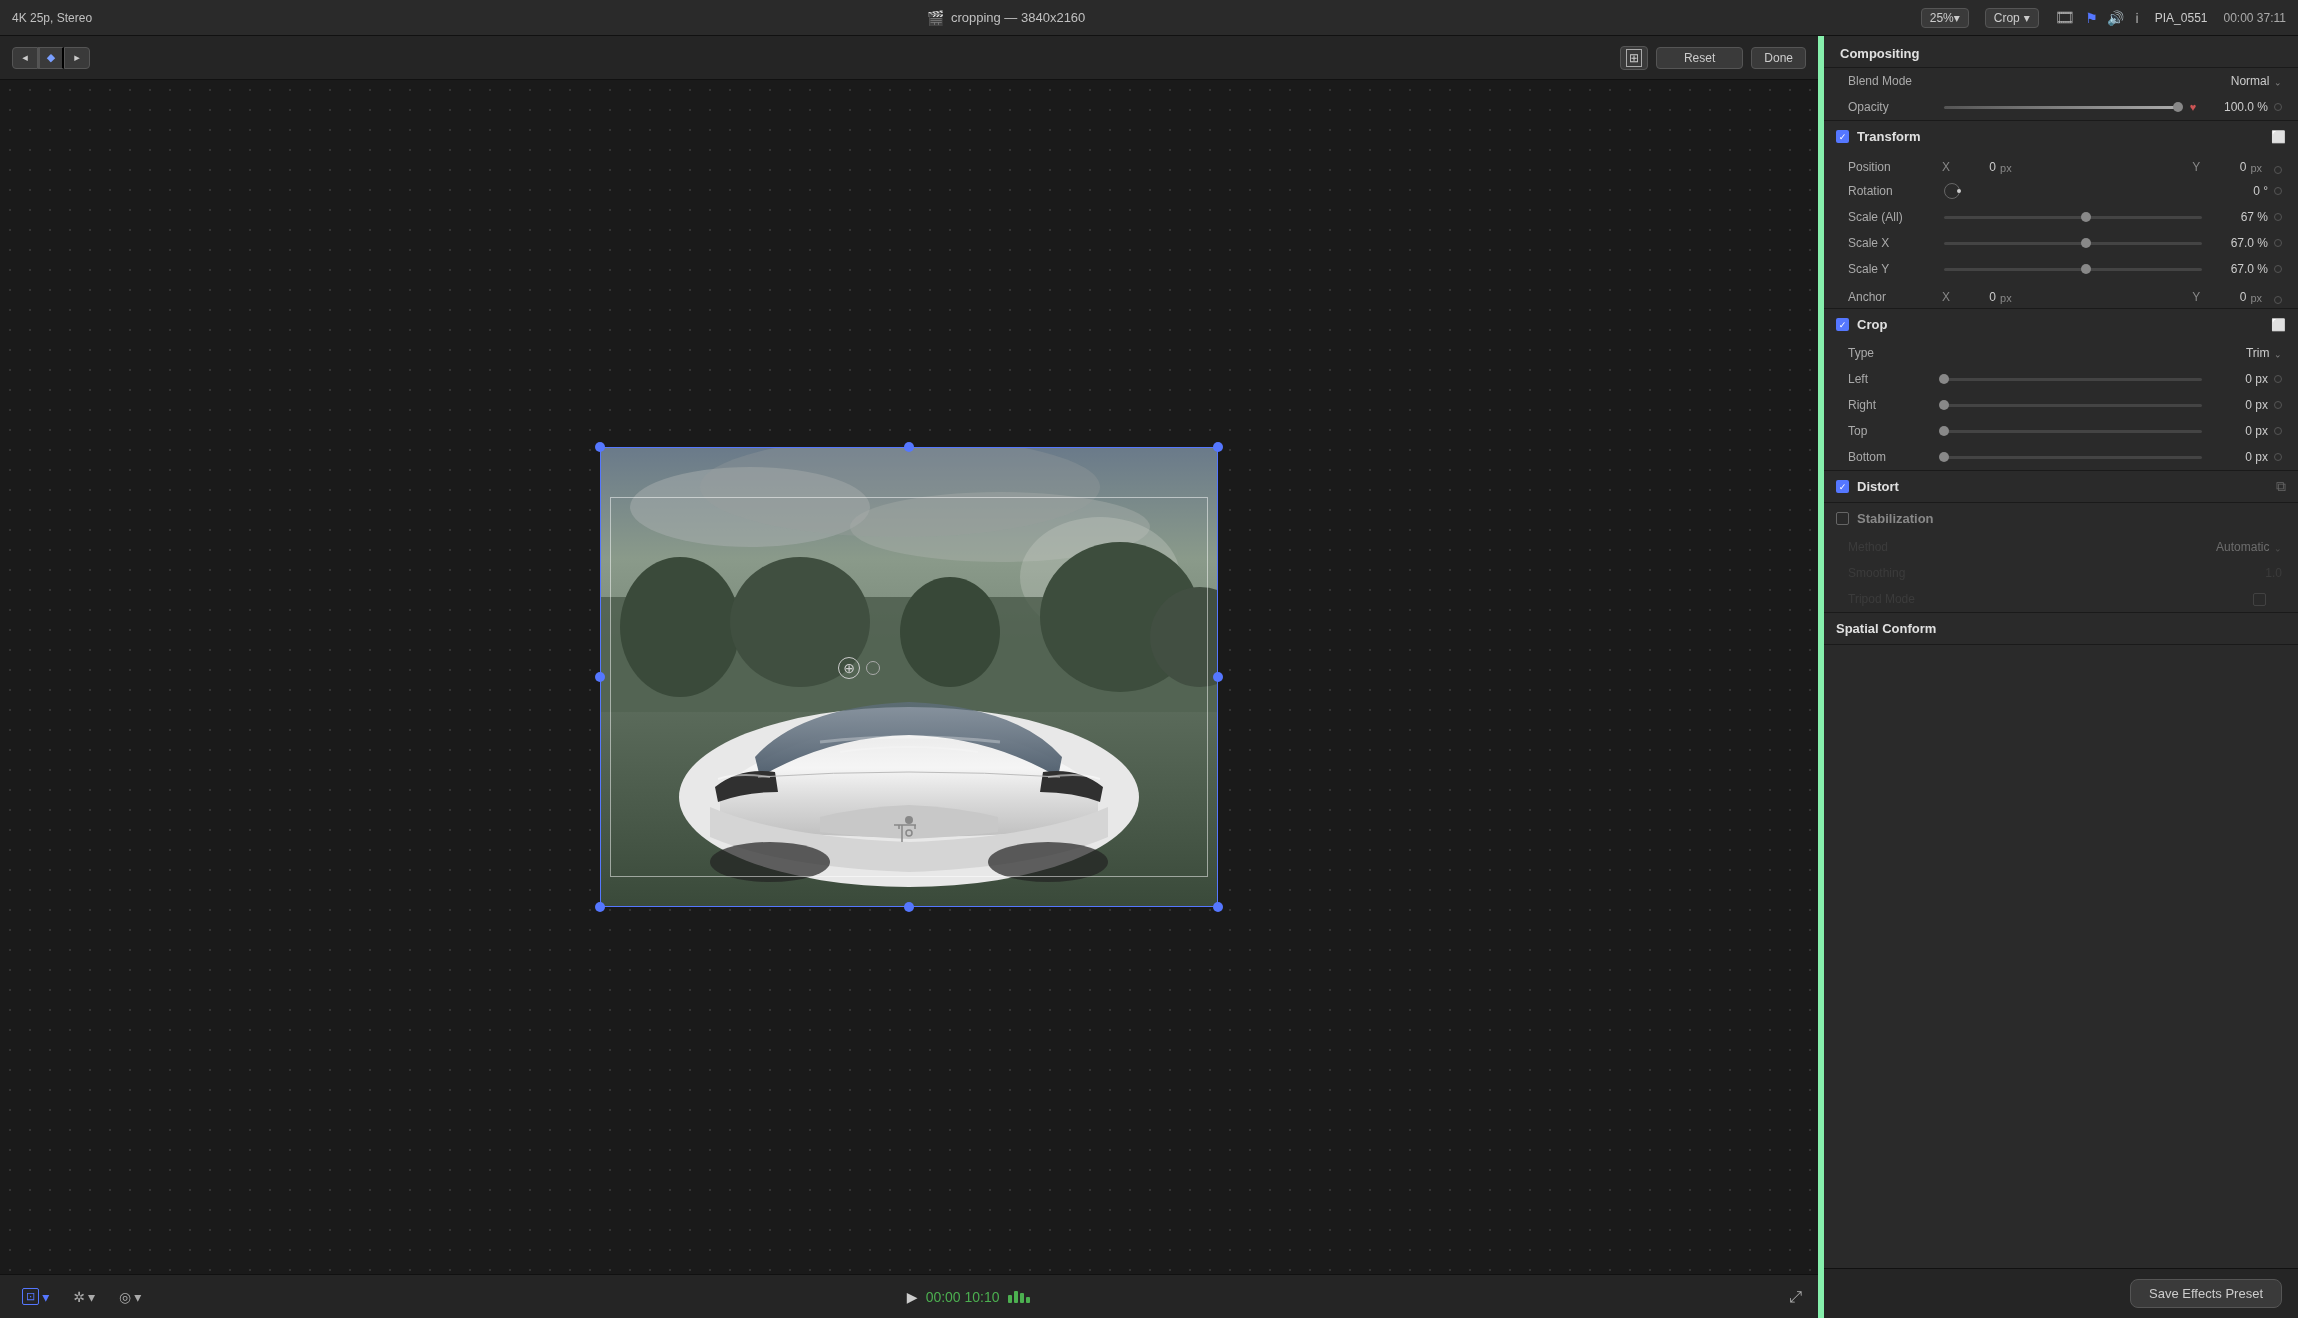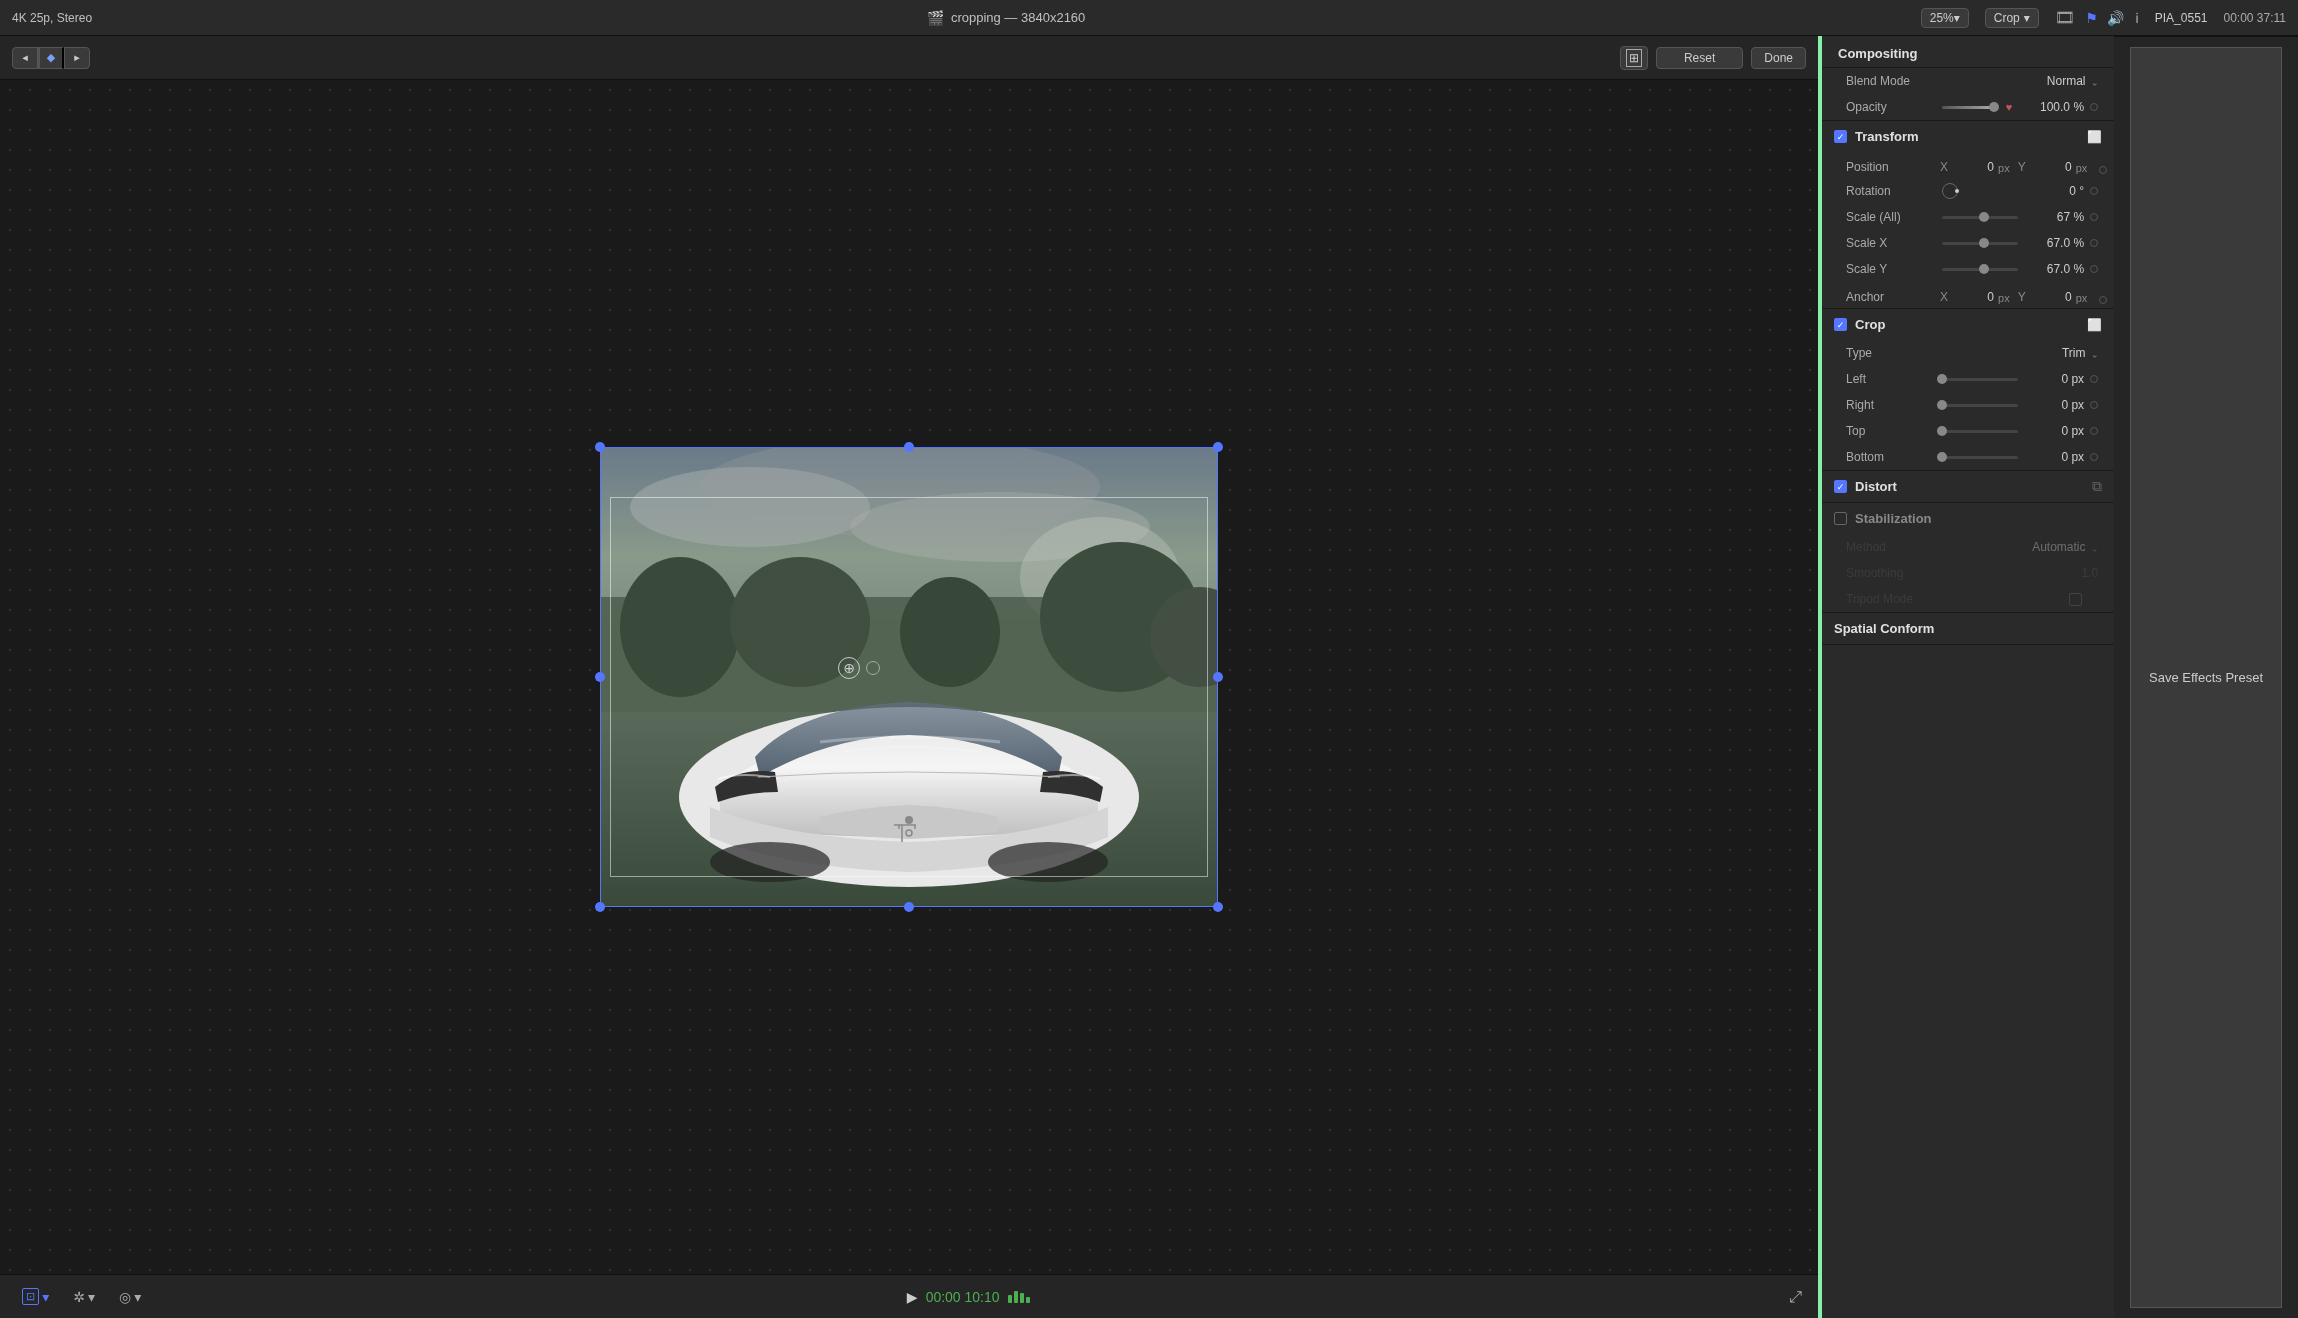--- a/index.html
+++ b/index.html
@@ -315,23 +315,23 @@
       display: flex;
       align-items: center;
       gap: 3px;
       padding: 4px 6px;
     }
 
     
     .inspector-panel {
       width: 480px;
       background: #2a2a2a;
-      border-left: 4px solid #86efac;
-      display: flex;
-      flex-direction: row;
+      border-left: 6px solid #86efac;
+      display: flex;
+      flex-direction: column;
       flex-shrink: 0;
       overflow-y: auto;
     }
 
     .inspector-section {
       border-bottom: 1px solid #1a1a1a;
     }
 
     .section-header {
       display: flex;
@@ -465,21 +465,21 @@
       display: flex;
       justify-content: flex-end;
       padding: 10px 16px;
       background: #252525;
       border-top: 1px solid #111;
       flex-shrink: 0;
     }
     .save-preset-btn {
       background: #3a3a3a;
       border: 1px solid #555;
-      border-radius: 0;
+      border-radius: 8px;
       color: #ccc;
       padding: 6px 18px;
       font-size: 13px;
       cursor: pointer;
     }
 
     
     .opacity-row {
       display: flex;
       align-items: center;

